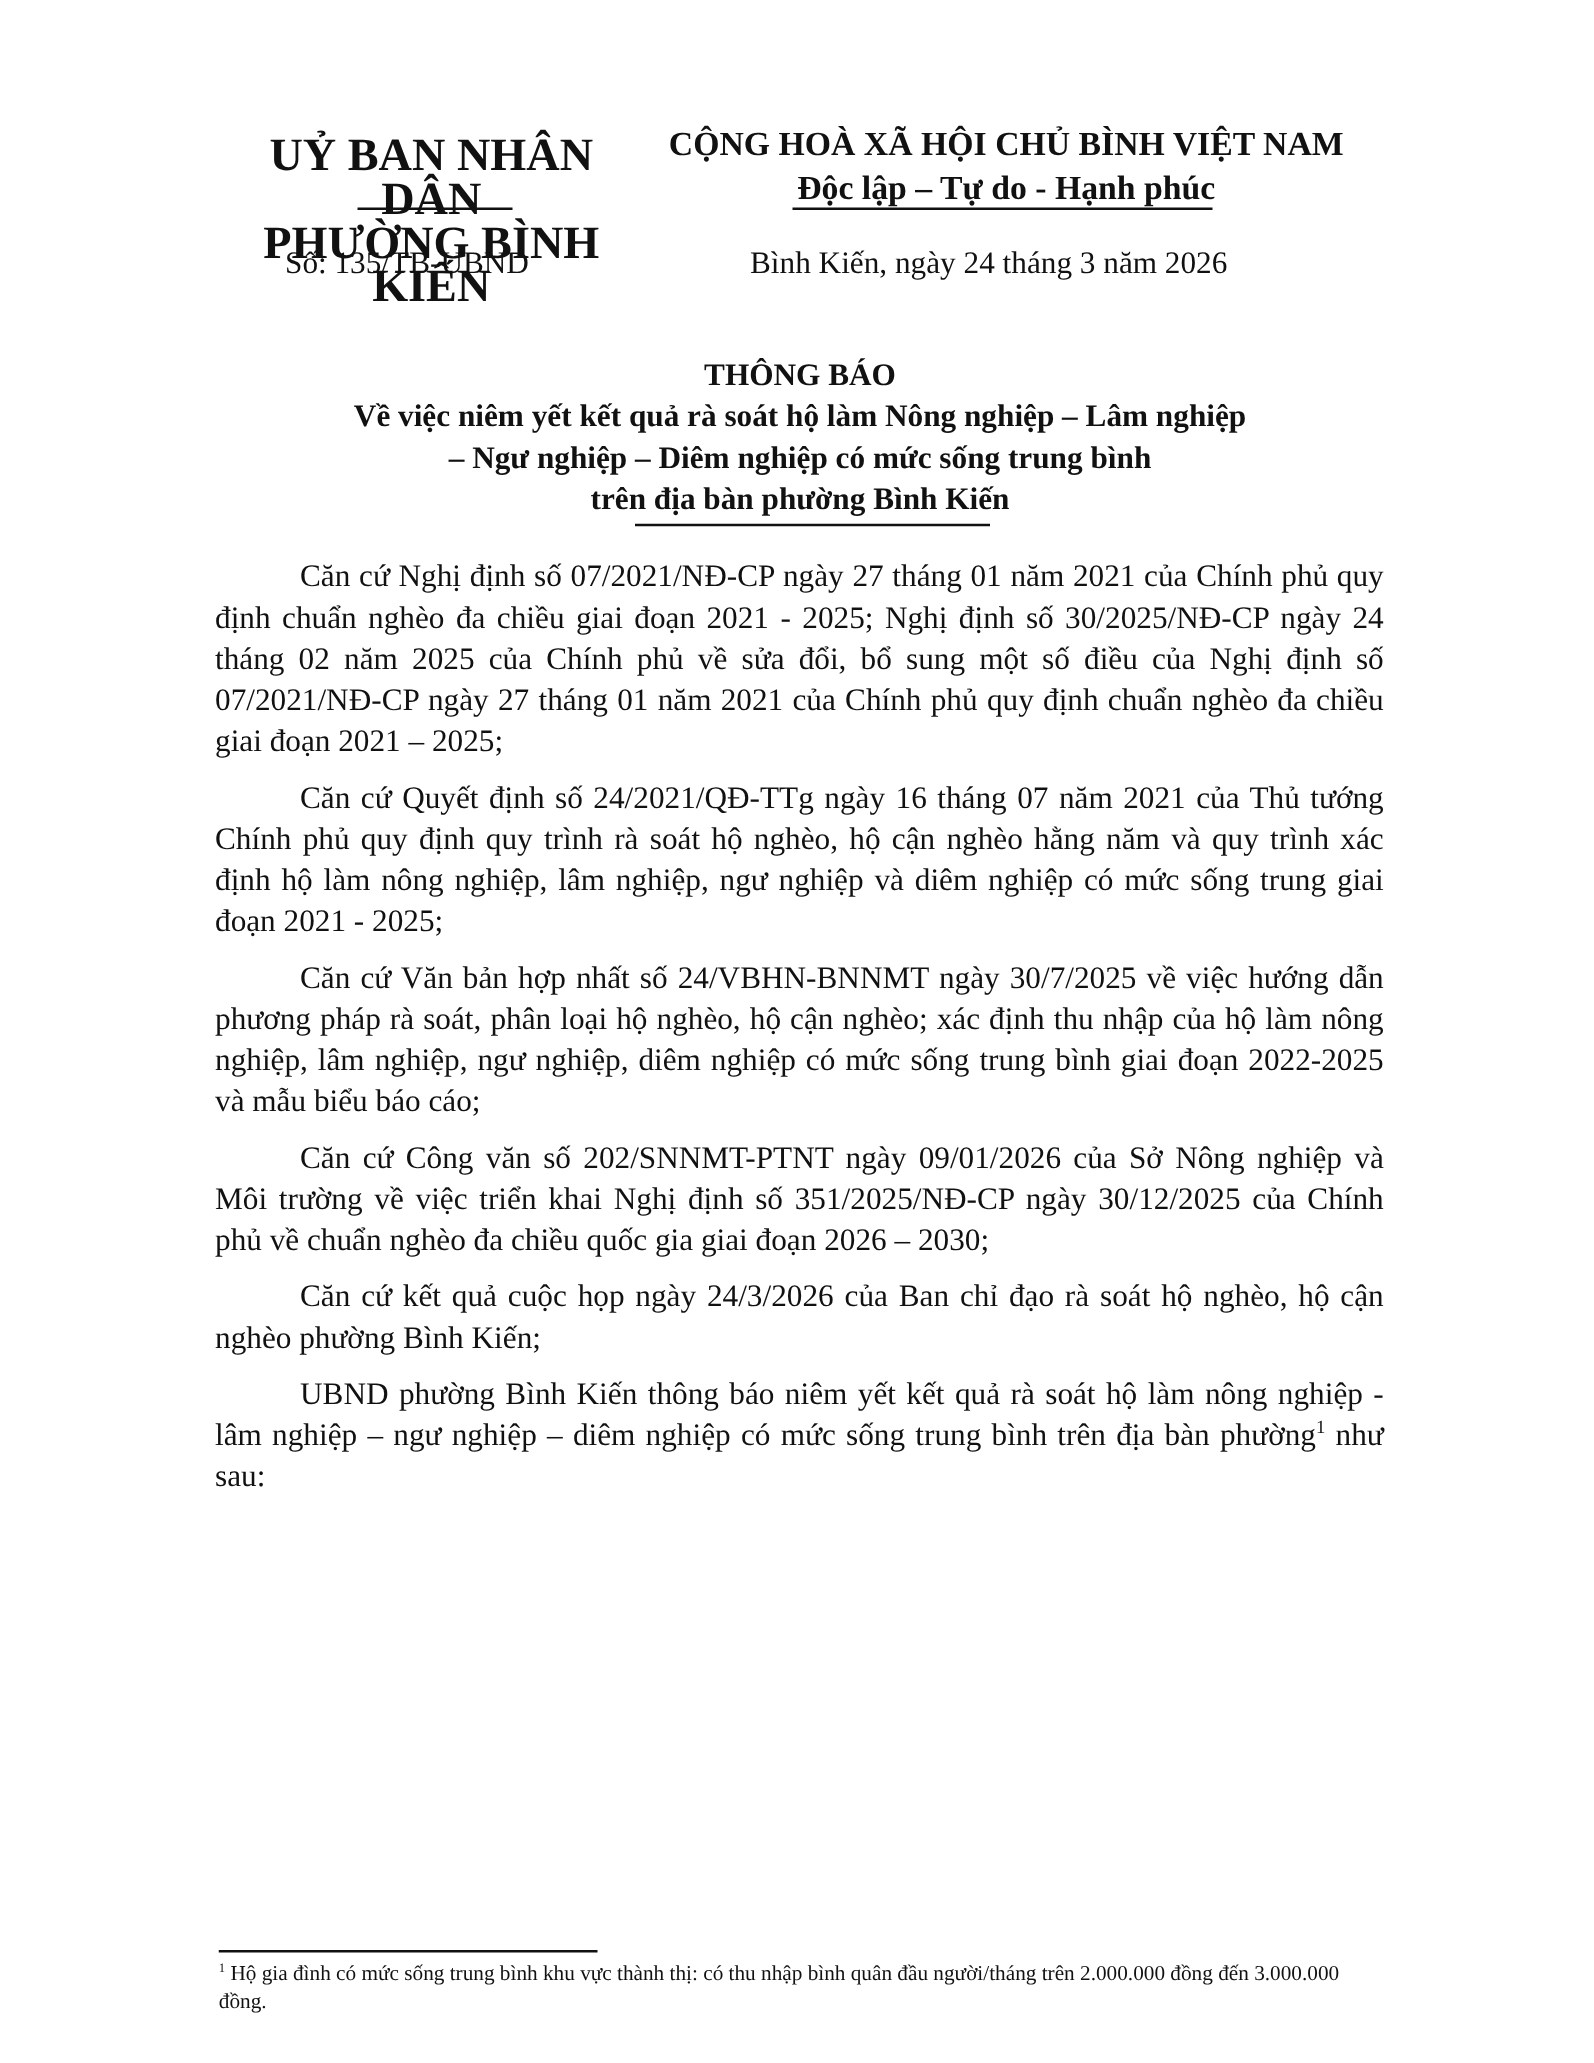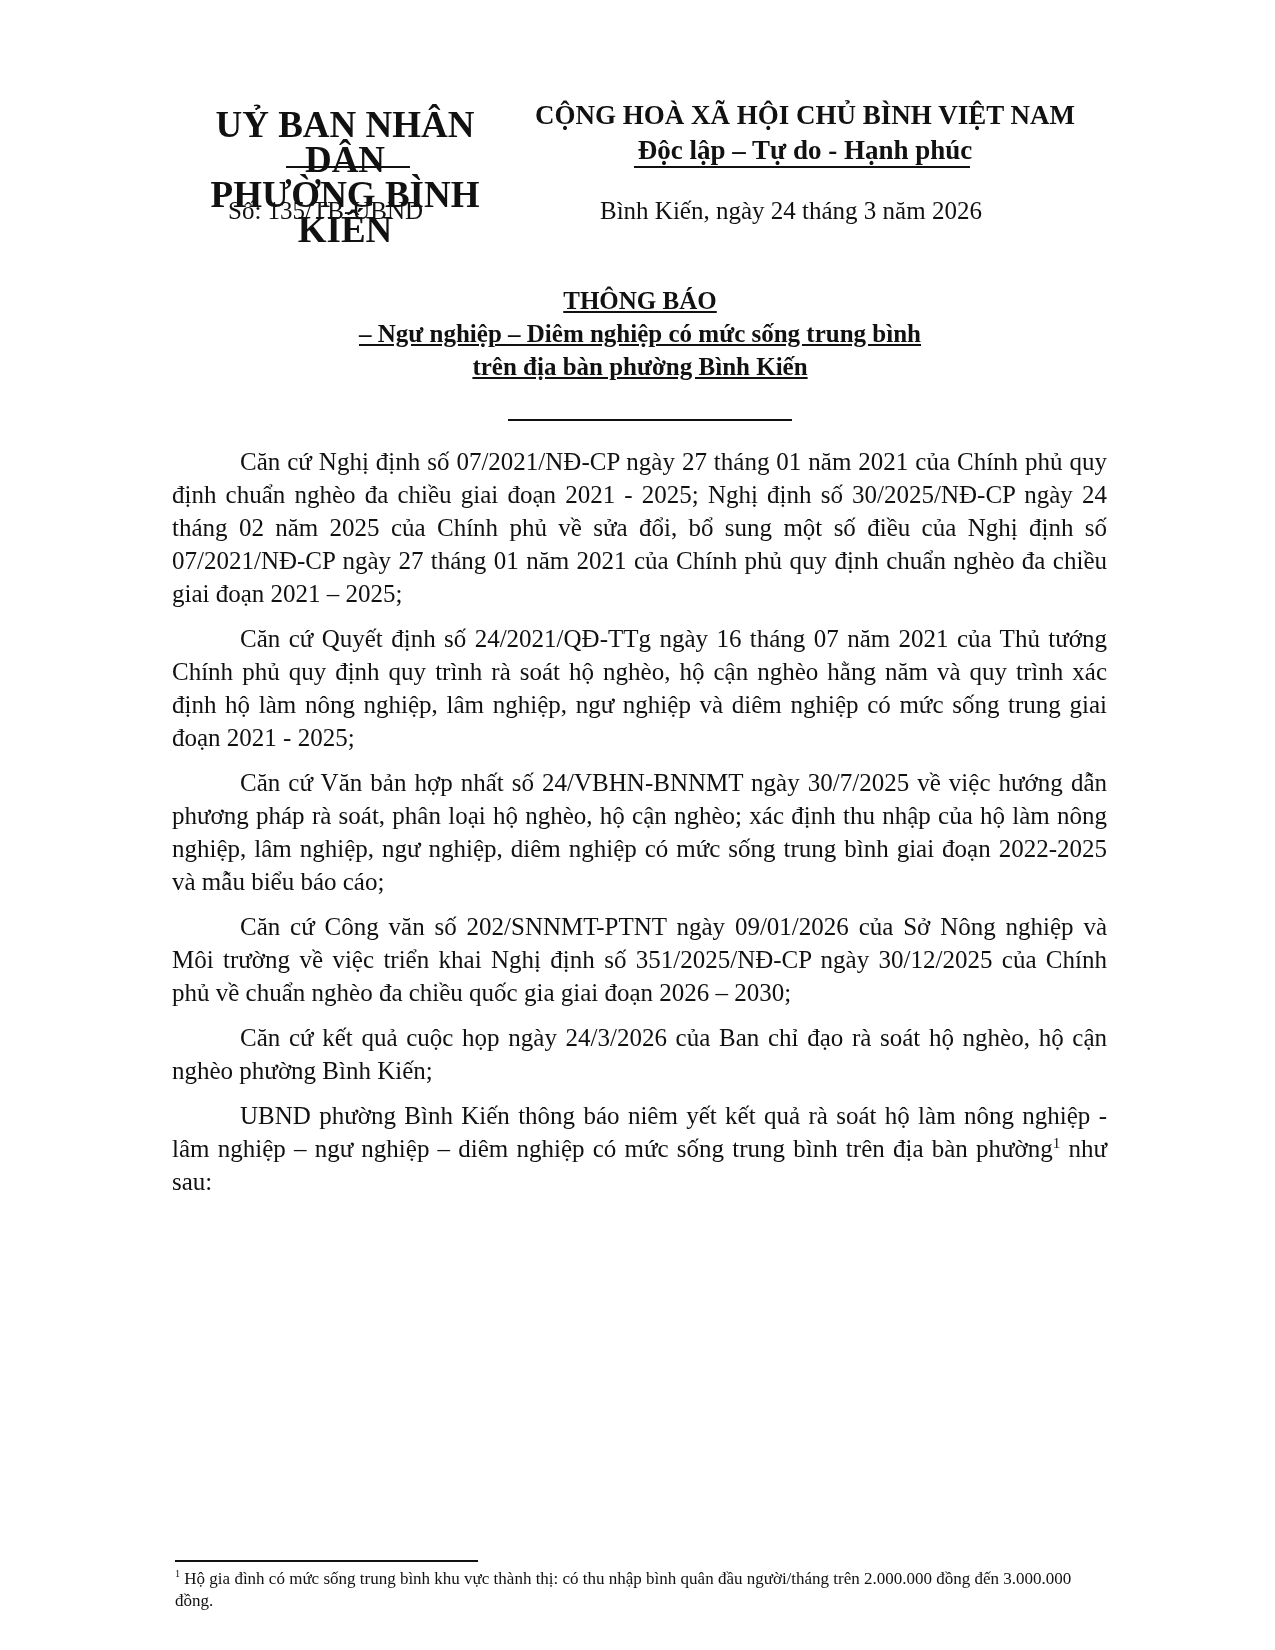--- a/index.html
+++ b/index.html
@@ -4,21 +4,21 @@
 <style>
   html, body { margin: 0; padding: 0; background: #ffffff; }
   body { width: 1275px; height: 1650px; position: relative; overflow: hidden;
          font-family: "Liberation Serif", "DejaVu Serif", serif; color: #111; }
   .abs { position: absolute; }
   .hdr-left { left: 190px; top: 94px; width: 310px; text-align: center; font-weight: bold; font-size: 37px; line-height: 35px; margin-top: 13px; }
   .hdr-right { left: 505px; top: 98px; width: 600px; text-align: center; font-weight: bold; font-size: 27px; line-height: 35px; }
   .rule { position: absolute; height: 1.5px; background: #111; }
   .ref-no { left: 228px; top: 197px; font-size: 25px; }
   .place-date { left: 600px; top: 197px; font-size: 25px; }
-  .title { left: 180px; top: 284px; width: 920px; text-align: center; font-weight: bold; font-size: 25px; line-height: 33px; text-decoration: underline; }
+  .title { left: 180px; top: 284px; width: 920px; text-align: center; font-weight: bold; font-size: 25px; line-height: 33px; }
   .body { left: 172px; top: 445px; width: 935px; font-size: 25px; line-height: 33px; text-align: justify; }
   .body p { margin: 0 0 12px 0; text-indent: 68px; }
   .foot-rule { left: 175px; top: 1560px; width: 303px; height: 1.5px; background: #111; }
   .footnote { left: 175px; top: 1568px; width: 935px; font-size: 17px; line-height: 22px; }
   sup { font-size: 60%; line-height: 0; }
 </style>
 </head>
 <body>
 
 <div class="abs hdr-left">
@@ -31,20 +31,21 @@
   <div>CỘNG HOÀ XÃ HỘI CHỦ BÌNH VIỆT NAM</div>
   <div>Độc lập – Tự do  - Hạnh phúc</div>
 </div>
 <div class="rule" style="left:634px; top:166px; width:336px;"></div>
 
 <div class="abs ref-no">Số: 135/TB-UBND</div>
 <div class="abs place-date">Bình Kiến, ngày 24 tháng 3 năm 2026</div>
 
 <div class="abs title">
   <div>THÔNG BÁO</div>
+  <div>Về việc niêm yết kết quả rà soát hộ làm Nông nghiệp – Lâm nghiệp</div>
   <div>– Ngư nghiệp – Diêm nghiệp có mức sống trung bình</div>
   <div>trên địa bàn phường Bình Kiến</div>
 </div>
 <div class="rule" style="left:508px; top:419px; width:284px;"></div>
 
 <div class="abs body">
   <p>Căn cứ Nghị định số 07/2021/NĐ-CP ngày 27 tháng 01 năm 2021 của Chính phủ quy định chuẩn nghèo đa chiều giai đoạn 2021 - 2025; Nghị định số 30/2025/NĐ-CP ngày 24 tháng 02 năm 2025 của Chính phủ về sửa đổi, bổ sung một số điều của Nghị định số 07/2021/NĐ-CP ngày 27 tháng 01 năm 2021 của Chính phủ quy định chuẩn nghèo đa chiều giai đoạn 2021 – 2025;</p>
   <p>Căn cứ Quyết định số 24/2021/QĐ-TTg ngày 16 tháng 07 năm 2021 của Thủ tướng Chính phủ quy định quy trình rà soát hộ nghèo, hộ cận nghèo hằng năm và quy trình xác định hộ làm nông nghiệp, lâm nghiệp, ngư nghiệp và diêm nghiệp có mức sống trung giai đoạn 2021 - 2025;</p>
   <p>Căn cứ Văn bản hợp nhất số 24/VBHN-BNNMT ngày 30/7/2025 về việc hướng dẫn phương pháp rà soát, phân loại hộ nghèo, hộ cận nghèo; xác định thu nhập của hộ làm nông nghiệp, lâm nghiệp, ngư nghiệp, diêm nghiệp có mức sống trung bình giai đoạn 2022-2025 và mẫu biểu báo cáo;</p>
   <p>Căn cứ Công văn số 202/SNNMT-PTNT ngày 09/01/2026 của Sở Nông nghiệp và Môi trường về việc triển khai Nghị định số 351/2025/NĐ-CP ngày 30/12/2025 của Chính phủ về chuẩn nghèo đa chiều quốc gia giai đoạn 2026 – 2030;</p>

